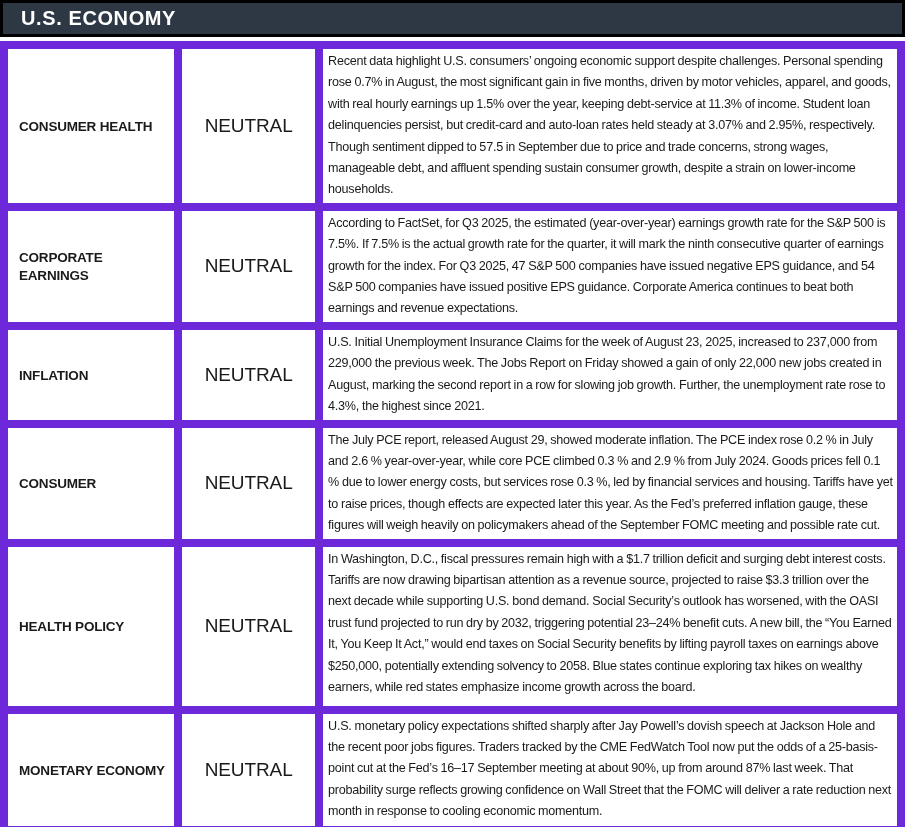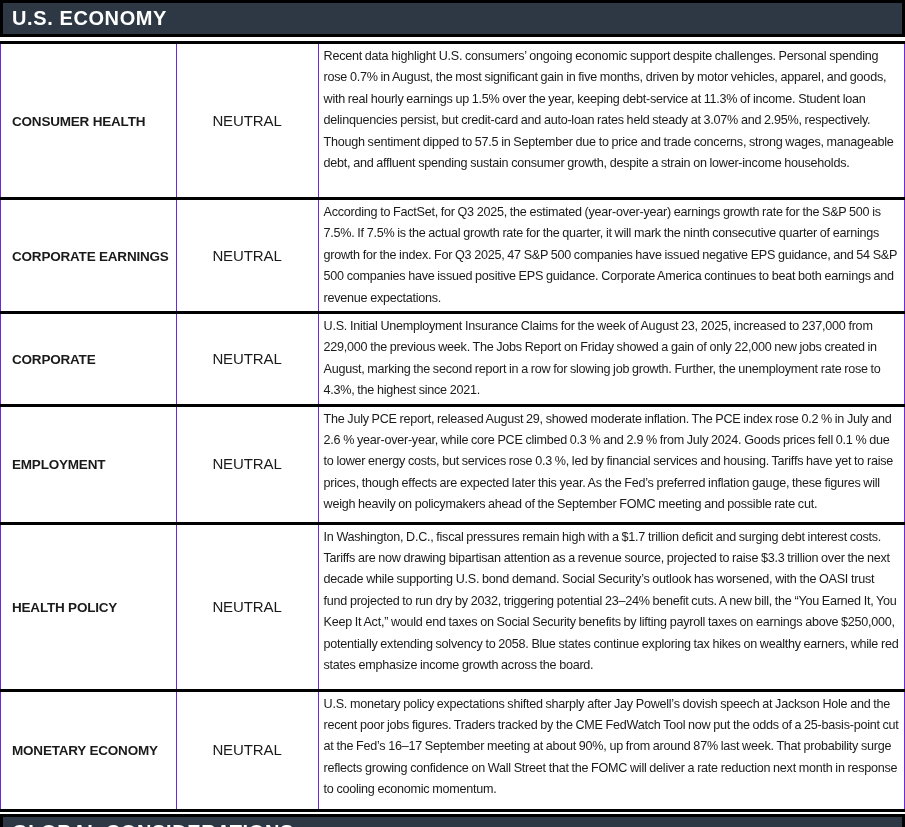--- a/index.html
+++ b/index.html
@@ -14,56 +14,56 @@
     font-family: "Liberation Sans", sans-serif;
     color: #1a1a1a;
   }
   .section-bar {
     box-sizing: border-box;
     background: #2d3844;
     border: 3px solid #000000;
     height: 37px;
     display: flex;
     align-items: center;
-    padding-left: 9px;
+    padding-left: 18px;
   }
   .section-bar .bar-title {
     color: #ffffff;
     font-weight: bold;
     font-size: 20px;
     letter-spacing: 0.6px;
     font-stretch: condensed;
     transform: scaleY(1.05);
     transform-origin: left center;
     white-space: nowrap;
   }
   .gap-top { height: 4px; }
   .gap-bottom { height: 2px; }
   table.econ {
     border-collapse: collapse;
     table-layout: fixed;
     width: 905px;
   }
   table.econ td {
-    border: 1px solid #6d28d9;
+    border: 8px solid #6d28d9;
     vertical-align: middle;
     box-sizing: border-box;
     overflow: hidden;
   }
   table.econ tr { border-top: 3px solid #000; border-bottom: 3px solid #000; }
   table.econ td.col-label   { width: 173px; padding: 2px 4px 2px 11px; }
   table.econ td.col-status  { width: 140px; text-align: center; }
   table.econ td.col-desc    { width: 578px; vertical-align: top; padding: 2px 4px 2px 5px; }
   .row-label {
     font-weight: bold;
     font-size: 13.5px;
     letter-spacing: -0.2px;
   }
   .status-value {
-    font-size: 15px;
+    font-size: 19px;
     letter-spacing: -0.1px;
   }
   .row-desc {
     font-size: 12.6px;
     line-height: 21.4px;
     letter-spacing: -0.25px;
     word-spacing: -0.4px;
   }
   
   tr.r0 { height: 156px; }
@@ -88,26 +88,26 @@
       <td class="col-label"><span class="row-label">CONSUMER HEALTH</span></td>
       <td class="col-status"><span class="status-value">NEUTRAL</span></td>
       <td class="col-desc"><span class="row-desc">Recent data highlight U.S. consumers’ ongoing economic support despite challenges. Personal spending rose 0.7% in August, the most significant gain in five months, driven by motor vehicles, apparel, and goods, with real hourly earnings up 1.5% over the year, keeping debt-service at 11.3% of income. Student loan delinquencies persist, but credit-card and auto-loan rates held steady at 3.07% and 2.95%, respectively. Though sentiment dipped to 57.5 in September due to price and trade concerns, strong wages, manageable debt, and affluent spending sustain consumer growth, despite a strain on lower-income households.</span></td>
     </tr>
     <tr class="r1">
       <td class="col-label"><span class="row-label">CORPORATE EARNINGS</span></td>
       <td class="col-status"><span class="status-value">NEUTRAL</span></td>
       <td class="col-desc"><span class="row-desc">According to FactSet, for Q3 2025, the estimated (year-over-year) earnings growth rate for the S&amp;P 500 is 7.5%. If 7.5% is the actual growth rate for the quarter, it will mark the ninth consecutive quarter of earnings growth for the index. For Q3 2025, 47 S&amp;P 500 companies have issued negative EPS guidance, and 54 S&amp;P 500 companies have issued positive EPS guidance. Corporate America continues to beat both earnings and revenue expectations.</span></td>
     </tr>
     <tr class="r2">
-      <td class="col-label"><span class="row-label">CORPORATE</span></td>
+      <td class="col-label"><span class="row-label">INFLATION</span></td>
       <td class="col-status"><span class="status-value">NEUTRAL</span></td>
       <td class="col-desc"><span class="row-desc">U.S. Initial Unemployment Insurance Claims for the week of August 23, 2025, increased to 237,000 from 229,000 the previous week. The Jobs Report on Friday showed a gain of only 22,000 new jobs created in August, marking the second report in a row for slowing job growth. Further, the unemployment rate rose to 4.3%, the highest since 2021.</span></td>
     </tr>
     <tr class="r3">
-      <td class="col-label"><span class="row-label">EMPLOYMENT</span></td>
+      <td class="col-label"><span class="row-label">CONSUMER</span></td>
       <td class="col-status"><span class="status-value">NEUTRAL</span></td>
       <td class="col-desc"><span class="row-desc">The July PCE report, released August 29, showed moderate inflation. The PCE index rose 0.2 % in July and 2.6 % year-over-year, while core PCE climbed 0.3 % and 2.9 % from July 2024. Goods prices fell 0.1 % due to lower energy costs, but services rose 0.3 %, led by financial services and housing. Tariffs have yet to raise prices, though effects are expected later this year. As the Fed’s preferred inflation gauge, these figures will weigh heavily on policymakers ahead of the September FOMC meeting and possible rate cut.</span></td>
     </tr>
     <tr class="r4">
       <td class="col-label"><span class="row-label">HEALTH POLICY</span></td>
       <td class="col-status"><span class="status-value">NEUTRAL</span></td>
       <td class="col-desc"><span class="row-desc">In Washington, D.C., fiscal pressures remain high with a $1.7 trillion deficit and surging debt interest costs. Tariffs are now drawing bipartisan attention as a revenue source, projected to raise $3.3 trillion over the next decade while supporting U.S. bond demand. Social Security’s outlook has worsened, with the OASI trust fund projected to run dry by 2032, triggering potential 23–24% benefit cuts. A new bill, the “You Earned It, You Keep It Act,” would end taxes on Social Security benefits by lifting payroll taxes on earnings above $250,000, potentially extending solvency to 2058. Blue states continue exploring tax hikes on wealthy earners, while red states emphasize income growth across the board.</span></td>
     </tr>
     <tr class="r5">
       <td class="col-label"><span class="row-label">MONETARY ECONOMY</span></td>

